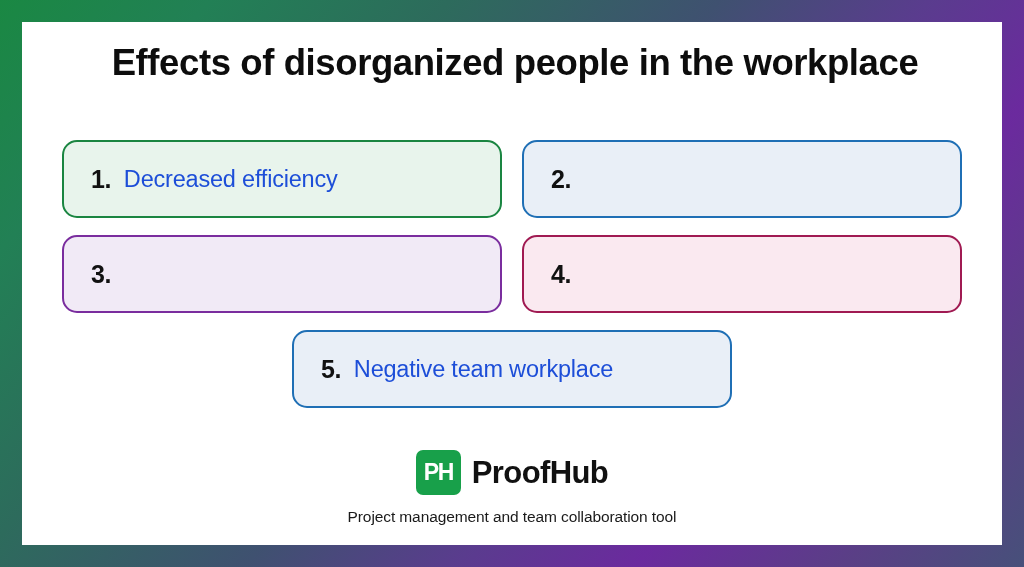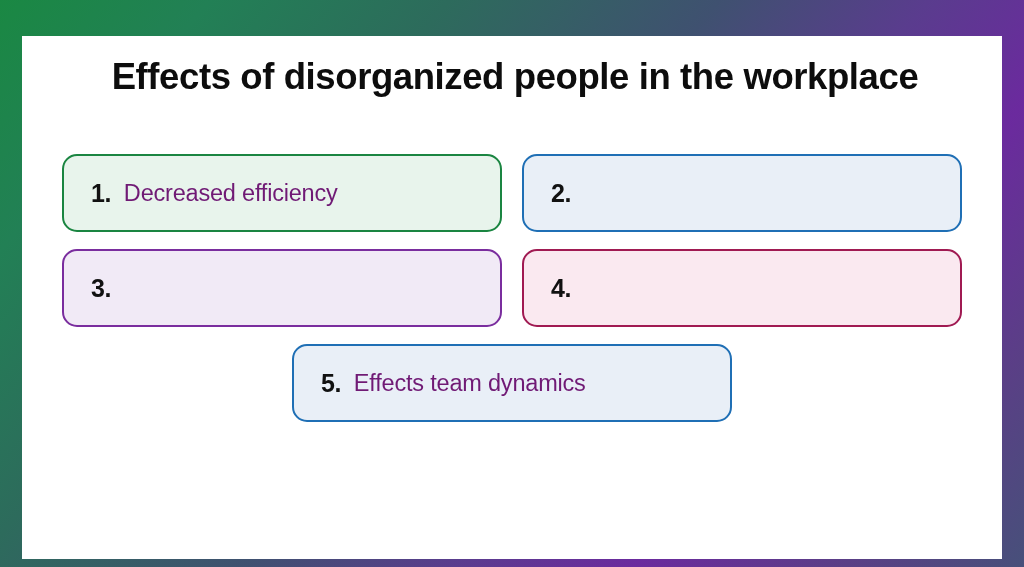--- a/index.html
+++ b/index.html
@@ -28,21 +28,21 @@
         #3f5170 48%,
         #5a3c8e 62%,
         #6b2a9e 74%,
         #5a3f86 88%,
         #47507a 100%);
     padding: 0;
   }
   #canvas {
     position: absolute;
     left: 22px;
-    top: 36px;
+    top: 22px;
     width: 980px;
     height: 523px;
     background: #ffffff;
     box-sizing: border-box;
   }
 
   
   .title {
     position: absolute;
     left: 23px;
@@ -86,21 +86,21 @@
   .card .num {
     font-size: 25px;
     font-weight: bold;
     color: #111111;
     margin-right: 13px;
     letter-spacing: -0.5px;
   }
   .card .label {
     font-size: 23.5px;
     font-weight: normal;
-    color: #701a75;
+    color: #1d4ed8;
     letter-spacing: -0.2px;
   }
 
   
   .footer {
     position: absolute;
     left: 0;
     top: 428px;
     width: 980px;
     text-align: center;
@@ -166,21 +166,30 @@
           <span class="num">3.</span>
         </div>
         <div class="card" id="card-3" style="border-color: rgb(160, 26, 82); background-color: rgb(250, 233, 240);">
           <span class="num">4.</span>
         </div>
       </div>
 
       <div class="card-row center">
         <div class="card" id="card-4" style="border-color: rgb(31, 111, 181); background-color: rgb(233, 239, 247);">
           <span class="num">5.</span>
-          <span class="label">Effects team dynamics</span>
+          <span class="label">Negative team workplace</span>
         </div>
       </div>
 
     </div>
 
+    <div class="footer">
+      <div class="logo-line">
+        <span class="logo-mark" style="background-color: rgb(24, 160, 74);">
+          <span class="ph">PH</span>
+        </span>
+        <span class="logo-word">ProofHub</span>
+      </div>
+      <div class="tagline">Project management and team collaboration tool</div>
+    </div>
 
   </div>
 </div>
 
 </body></html>

